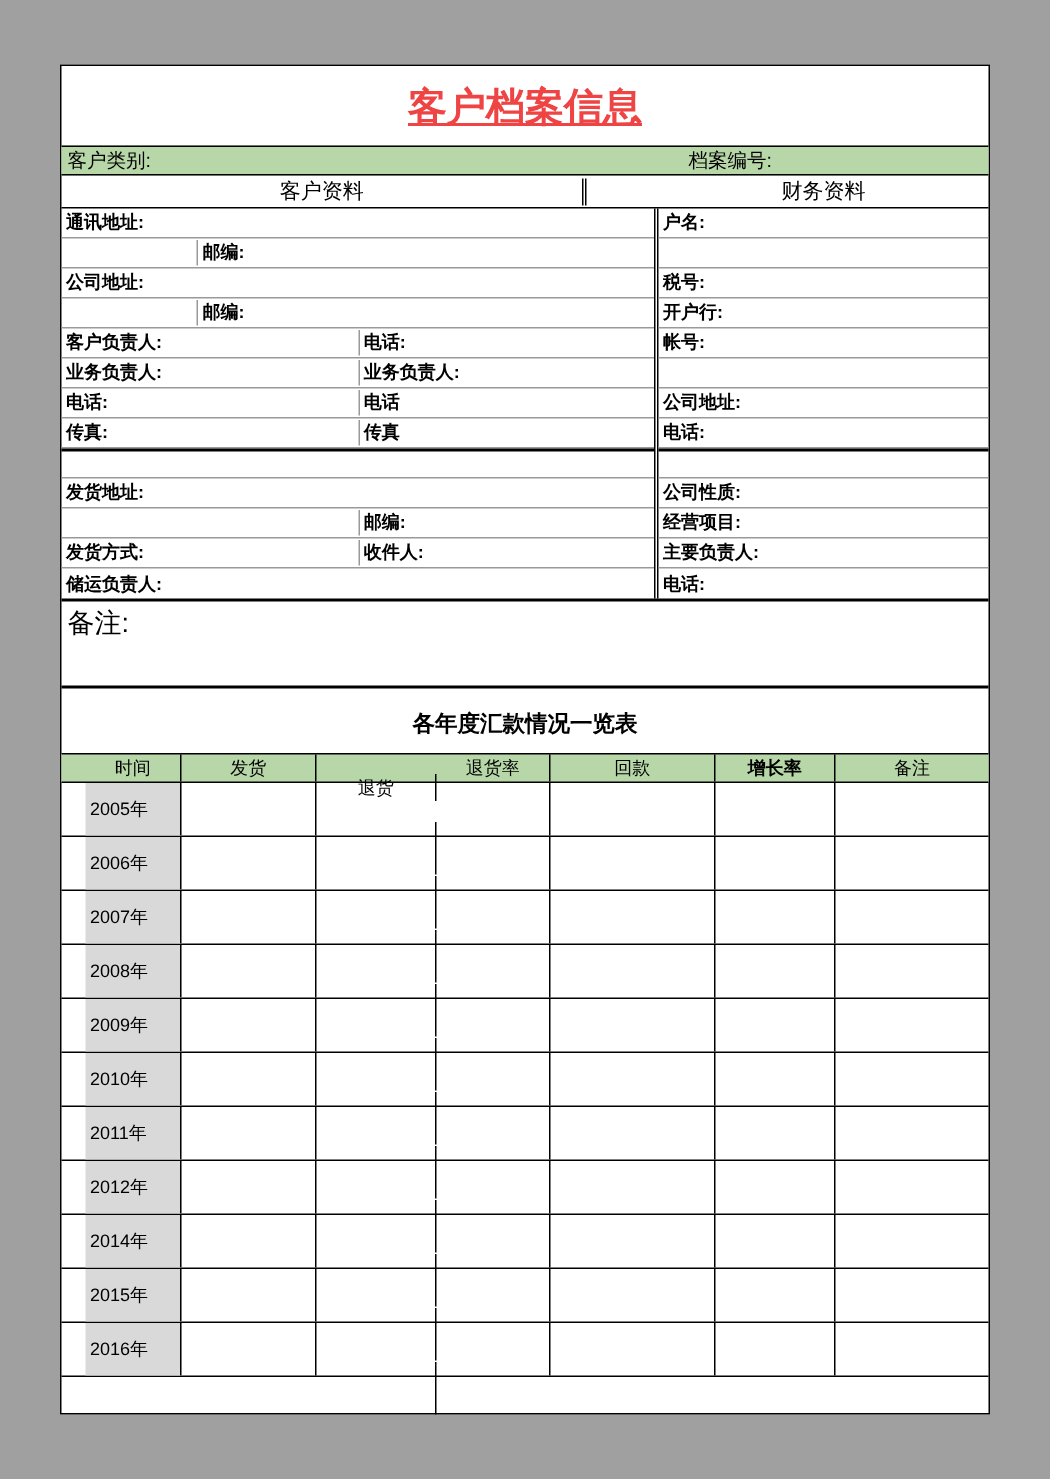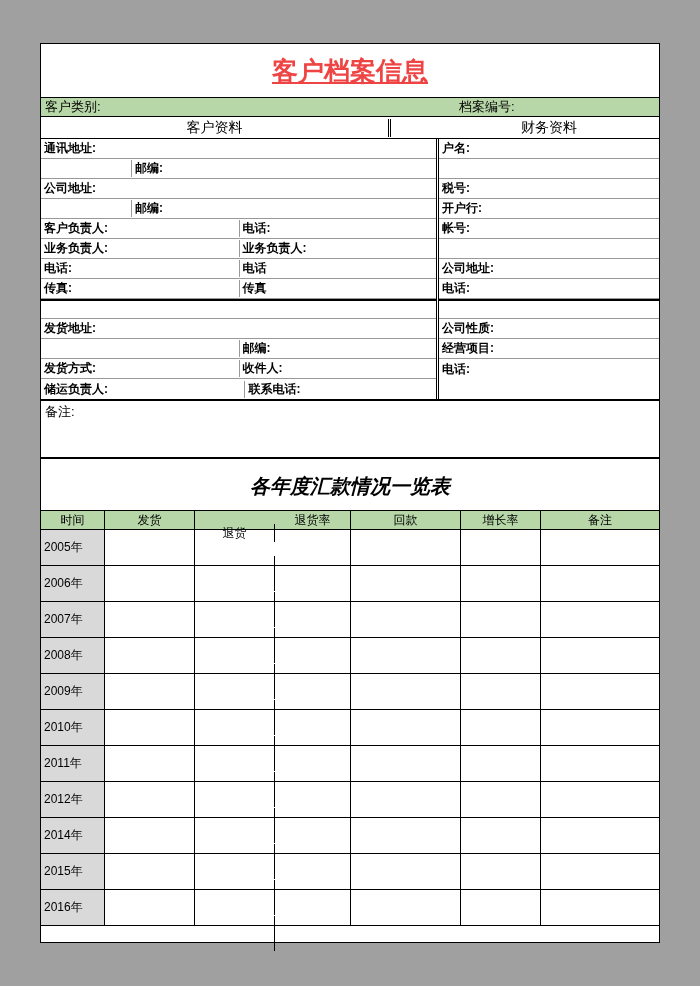--- a/index.html
+++ b/index.html
@@ -68,55 +68,54 @@
   }
   .row.noborder { border-bottom: none; gap: 12px; }
   .cell { padding-left: 3px; white-space: nowrap; }
   .c1 { width: 90px; }
   .c2 { flex: 1; border-left: 1px solid #999; padding-left: 3px; }
   .c3 { width: 50%; border-left: 1px solid #999; padding-left: 3px; }
   .spacer-row { height: 20px; border-bottom: 1px solid #999; }
   .thickline { border-top: 2px solid #000; }
   .remarks {
     padding: 2px 4px;
-    font-size: 13px;
+    font-size: 18px;
     height: 60px;
     border-bottom: 2px solid #000;
   }
   .subtitle {
     text-align: center;
-    font-size: 20px;
+    font-size: 15px;
     font-weight: bold;
     padding: 14px 0 10px 0;
-    font-style: italic;
   }
   .thead {
     display: flex;
     background: #b7d7a8;
     font-size: 12px;
     border-top: 1px solid #000;
     border-bottom: 1px solid #000;
     height: 20px;
     align-items: center;
     text-align: center;
   }
   .th, .td {
     border-right: 1px solid #000;
     height: 100%;
     display: flex;
     align-items: center;
     justify-content: center;
   }
   .th:last-child, .td:last-child { border-right: none; }
-  .col-time { width: 64px; }
+  .col-time { width: 64px; margin-left: 16px; }
   .col-ship { width: 90px; }
   .col-ret { width: 80px; margin-top: 26px; }
   .col-rate { width: 76px; }
   .col-pay { width: 110px; }
-  .col-grow { width: 80px; }
+  .col-grow { width: 80px; font-weight: bold; }
   .col-note { flex: 1; }
   .tbody .trow {
     display: flex;
     height: 36px;
     font-size: 12px;
     border-bottom: 1px solid #000;
   }
   .tbody .td.col-time {
     background: #d9d9d9;
     justify-content: flex-start;
@@ -179,21 +178,20 @@
       <div class="row">
           <div class="cell" style="width:50%"></div>
           <div class="cell c3">邮编:</div>
         </div>
       <div class="row">
           <div class="cell" style="width:50%">发货方式:</div>
           <div class="cell c3">收件人:</div>
         </div>
       <div class="row noborder">
           <div class="cell" style="width:50%">储运负责人:</div>
-          <div class="cell c3">联系电话:</div>
         </div>
     </div>
 
     <div class="info-right">
       <div class="row">
           <div class="cell">户名:</div>
         </div>
       <div class="spacer-row"></div>
       <div class="row">
           <div class="cell">税号:</div>
@@ -210,20 +208,23 @@
         </div>
       <div class="row">
           <div class="cell">电话:</div>
         </div>
       <div class="spacer-row thickline"></div>
       <div class="row">
           <div class="cell">公司性质:</div>
         </div>
       <div class="row">
           <div class="cell">经营项目:</div>
+        </div>
+      <div class="row">
+          <div class="cell">主要负责人:</div>
         </div>
       <div class="row noborder">
           <div class="cell">电话:</div>
         </div>
     </div>
   </div>
 
   <div class="remarks thickline">备注:</div>
 
   <div class="subtitle">各年度汇款情况一览表</div>

